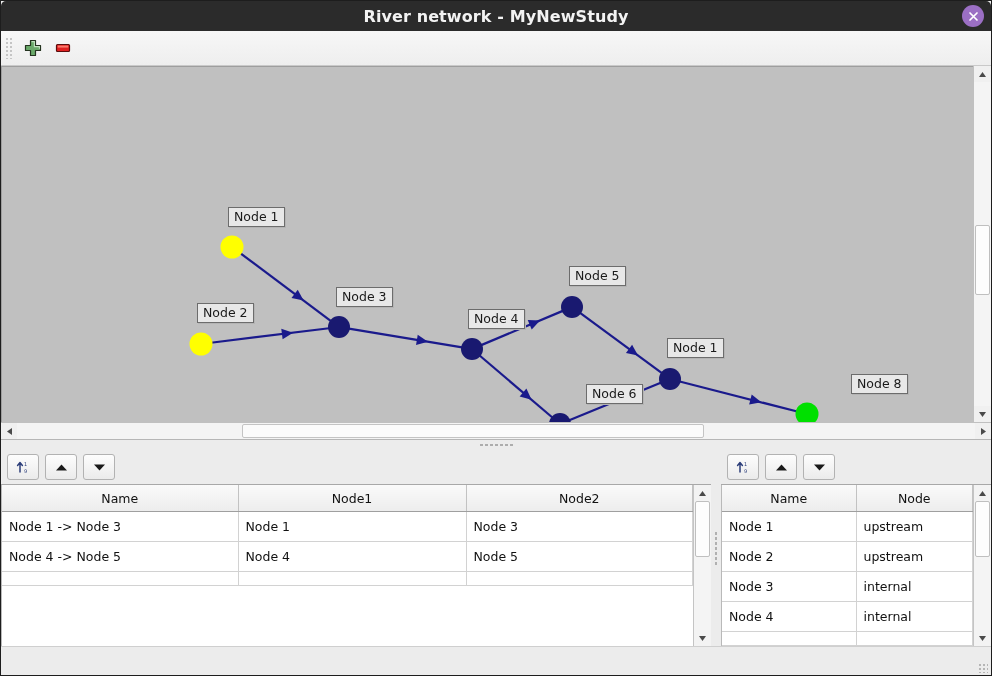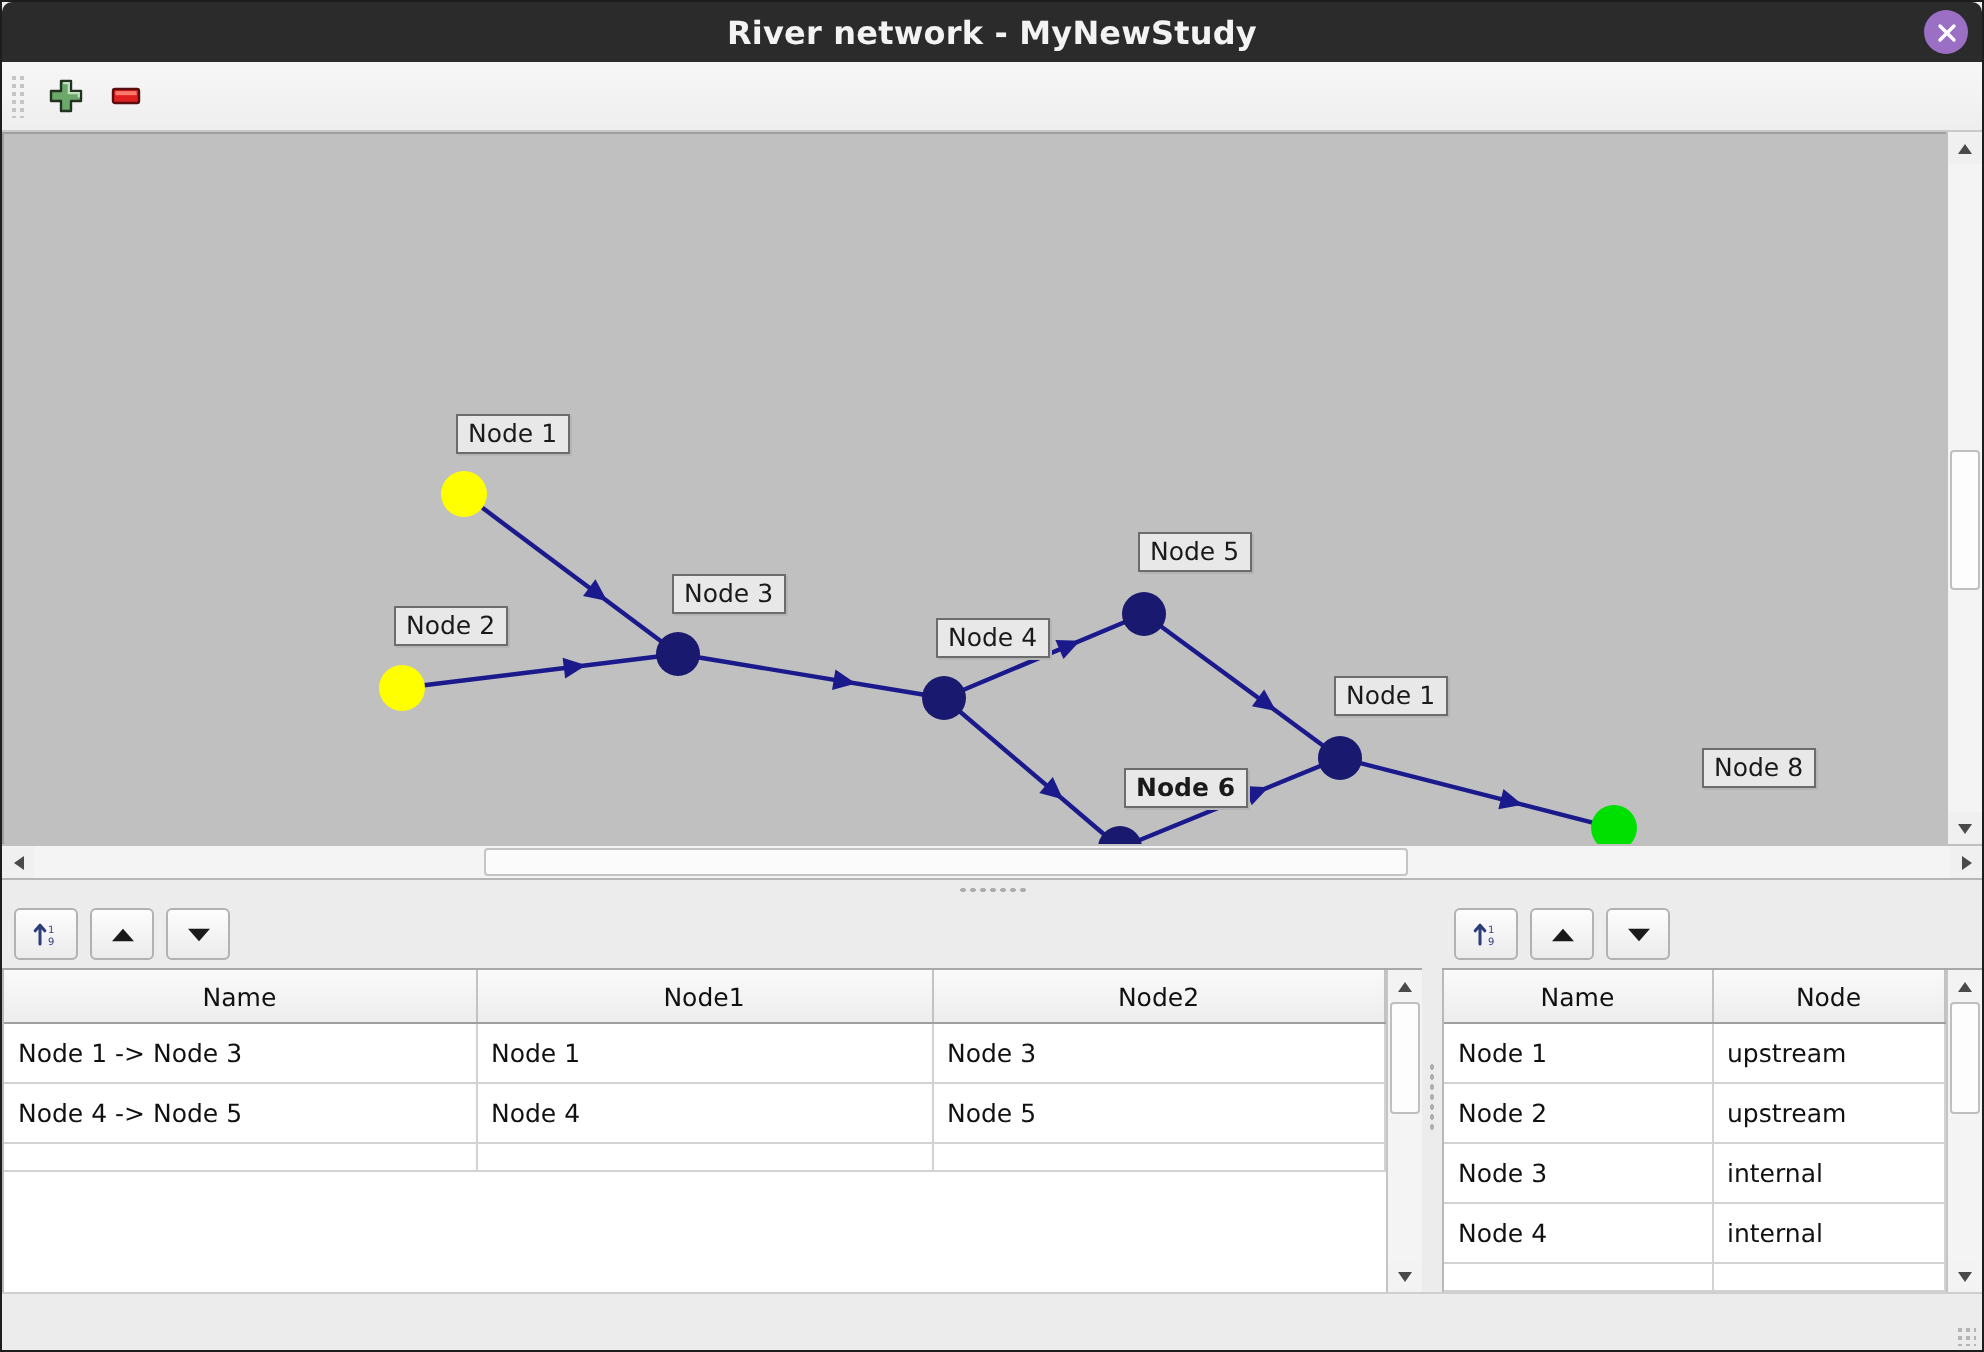--- a/index.html
+++ b/index.html
@@ -256,21 +256,21 @@
             <circle cx="558" cy="357" r="11" fill="#191970"></circle>
             <circle cx="668" cy="312" r="11" fill="#191970"></circle>
             <circle cx="805" cy="347" r="11.5" fill="#00e000"></circle>
           </svg>
         <div id="labels">
             <div class="node-label" style="left: 226px; top: 140px;">Node 1</div>
             <div class="node-label" style="left: 195px; top: 236px;">Node 2</div>
             <div class="node-label" style="left: 334px; top: 220px;">Node 3</div>
             <div class="node-label" style="left: 466px; top: 242px;">Node 4</div>
             <div class="node-label" style="left: 567px; top: 199px;">Node 5</div>
-            <div class="node-label" style="left: 560px; top: 317px; font-weight: bold;">Node 6</div>
+            <div class="node-label" style="left: 584px; top: 317px;">Node 6</div>
             <div class="node-label" style="left: 665px; top: 271px;">Node 1</div>
             <div class="node-label" style="left: 849px; top: 307px; text-align: right;">Node 8</div>
           </div>
       </div>
       <div class="vscroll">
         <div class="sb-arrow">
           <svg width="9" height="7" viewBox="0 0 9 7">
             <path d="M4.5 1 L8 6 L1 6 Z" fill="#4a4a4a"></path>
           </svg>
         </div>

